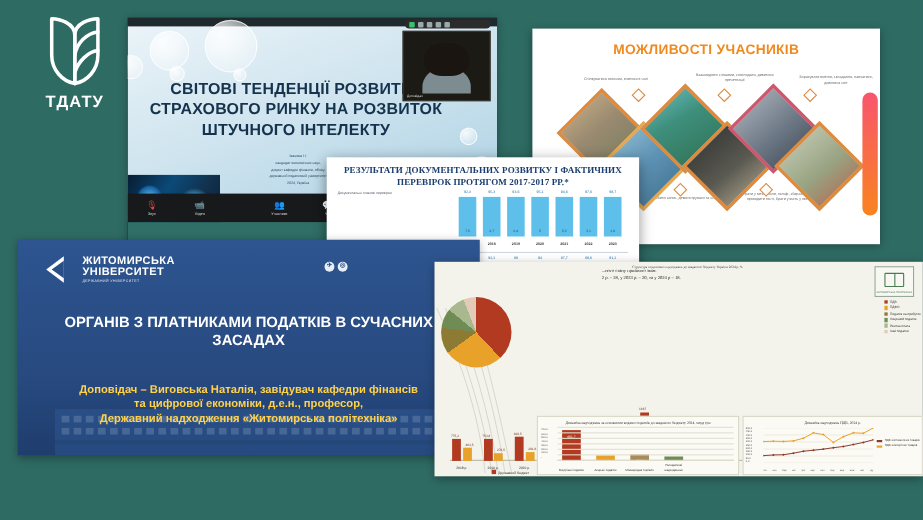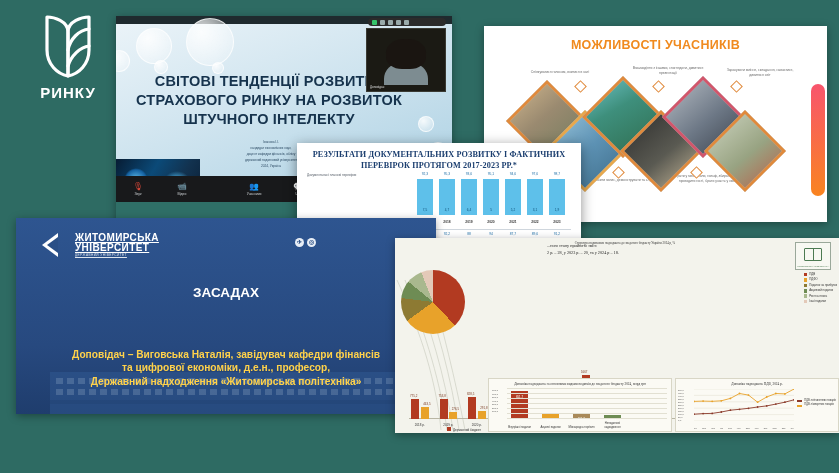--- a/index.html
+++ b/index.html
@@ -53,21 +53,21 @@
   .zb{display:flex;flex-direction:column;align-items:center;gap:1px;font-size:3.4px;width:44px;}
   .zb .gl{font-size:8px;line-height:8px;}
   .zb.mic .gl{color:#e74c3c;}
   .zb.share .gl{color:#2ecc71;}
   .zoom-bottom{position:absolute;left:0;bottom:0;width:100%;height:36px;background:#2f6f67;}
   .tg-ico{position:absolute;right:38px;bottom:4px;display:flex;gap:4px;}
   .tg-ico span{width:9px;height:9px;border-radius:50%;background:#1e5f9e;color:#fff;
      font-size:6px;line-height:9px;text-align:center;}
 
   
-  #slide-opp{left:484px;top:26px;width:316px;height:196px;background:#fff;padding-left:27px;}
+  #slide-opp{left:484px;top:26px;width:316px;height:196px;background:#fff;}
   .opp-title{position:absolute;top:12px;left:0;width:100%;text-align:center;color:#f08a1e;
      font-weight:bold;font-size:12.5px;letter-spacing:.3px;}
   .dia{position:absolute;width:52px;height:52px;transform:rotate(45deg);
      border:3px solid #e08a3c;overflow:hidden;background:#b9c6cc;}
   .dia .inner{position:absolute;inset:0;transform:rotate(-45deg) scale(1.45);}
   .opp-cap{position:absolute;font-size:3.4px;color:#6b6b6b;text-align:center;line-height:1.45;width:76px;}
   .opp-node{position:absolute;width:7px;height:7px;transform:rotate(45deg);
      border:1.5px solid #e08a3c;background:#fff;}
   .opp-bar{position:absolute;right:2px;top:58px;width:14px;height:112px;border-radius:7px;
      background:linear-gradient(180deg,#f8556d,#f98420);}
@@ -91,21 +91,21 @@
   .ch-leg i.l2{background:#b9c7d2;height:2px;}
   .ch-foot{position:absolute;left:10px;bottom:5px;font-size:2.9px;color:#5a6570;}
   .zp-strip{position:absolute;left:0;bottom:0;width:100%;height:16px;background:#1c4f8b;}
 
   
   #slide-zhp{left:16px;top:218px;width:420px;height:196px;background:#2a4f86;}
   .zhp-bg{position:absolute;inset:0;background:
       linear-gradient(180deg,#2e5590 0%,#27497f 65%,#1f3d6d 100%);}
   .zhp-build{position:absolute;left:34px;bottom:0;width:360px;height:52px;opacity:.30;}
   .zhp-logo{position:absolute;left:24px;top:14px;display:flex;align-items:center;gap:5px;color:#fff;}
-  .zhp-logo .txt{line-height:1.02;text-decoration:underline;}
+  .zhp-logo .txt{line-height:1.02;}
   .zhp-logo .t1{font-size:10px;font-weight:bold;letter-spacing:.4px;}
   .zhp-logo .t2{font-size:10px;font-weight:bold;letter-spacing:.4px;}
   .zhp-logo .t3{font-size:3.2px;letter-spacing:.4px;opacity:.85;}
   .zhp-title{position:absolute;left:12px;top:66px;width:396px;text-align:center;color:#fff;
      font-weight:bold;font-size:13.5px;line-height:1.28;}
   .zhp-sub{position:absolute;left:22px;top:130px;width:376px;text-align:center;color:#ffd24a;
      font-weight:bold;font-size:10.2px;line-height:1.3;}
   .zhp-social{position:absolute;right:120px;top:20px;display:flex;gap:3px;}
   .zhp-social span{width:9px;height:9px;border-radius:50%;background:#e8eef6;color:#2a4f86;
      font-size:6px;line-height:9px;text-align:center;font-weight:bold;}
@@ -172,21 +172,21 @@
 
   <div class="logo">
     <svg width="62" height="68" viewBox="0 0 62 68" aria-hidden="true">
       <g fill="none" stroke="#ffffff" stroke-width="3.2" stroke-linejoin="round" stroke-linecap="round">
         <path d="M31 18 C31 7,17 3,10 3 L10 36 C10 50,20 60,31 62 Z"></path>
         <path d="M31 18 C31 7,45 3,52 3 L52 36 C52 50,42 60,31 62 Z"></path>
         <path d="M52 15 C42 16,33 25,31 36"></path>
         <path d="M52 32 C43 33,34 42,31 52"></path>
       </g>
     </svg>
-    <div class="lbl">РИНКУ</div>
+    <div class="lbl">ТДАТУ</div>
   </div>
 
   <div class="card" id="slide-zoom">
     <div class="zoom-share">
       <span class="bub" style="left:20px;top:4px;width:34px;height:34px;"></span>
       <span class="bub" style="left:70px;top:-6px;width:46px;height:46px;"></span>
       <span class="bub" style="left:-8px;top:26px;width:20px;height:20px;"></span>
       <span class="bub" style="left:38px;top:36px;width:12px;height:12px;"></span>
       <span class="bub" style="left:96px;top:38px;width:10px;height:10px;"></span>
       <span class="bub" style="right:18px;top:92px;width:14px;height:14px;"></span>
@@ -294,21 +294,21 @@
     <div class="opp-node" style="left:248px;top:56px;"></div>
     <div class="opp-node" style="left:130px;top:142px;"></div>
     <div class="opp-node" style="left:208px;top:142px;"></div>
 
     <div class="opp-bar"></div>
   </div>
 
   <div class="card" id="slide-chart">
     <div class="ch-title">
       <div>РЕЗУЛЬТАТИ ДОКУМЕНТАЛЬНИХ РОЗВИТКУ І ФАКТИЧНИХ</div>
-      <div>ПЕРЕВІРОК ПРОТЯГОМ 2017-2023 РР.*</div>
+      <div>ПЕРЕВІРОК ПРОТЯГОМ 2017-2017 РР.*</div>
     </div>
 
     <div class="ch-axlabel" style="left:10px;top:30px;width:52px;">Документальні планові перевірки</div>
 
     <div class="bars" id="bars-row1" style="left:120px;top:30px;height:42px;">
         <div class="bcol">
           <div class="top">92,3</div>
           <div class="bar" style="height:36px"></div>
           <div class="inn">7,5</div>
           <div class="yr">2017</div>
@@ -497,20 +497,21 @@
         <div class="t3">ДЕРЖАВНИЙ УНІВЕРСИТЕТ</div>
       </div>
     </div>
 
     <div class="zhp-social">
       <span>✈</span>
       <span>◎</span>
     </div>
 
     <div class="zhp-title">
+      <div>ОРГАНІВ З ПЛАТНИКАМИ ПОДАТКІВ В СУЧАСНИХ</div>
       <div>ЗАСАДАХ</div>
     </div>
 
     <div class="zhp-sub">
       <div>Доповідач – Виговська Наталія, завідувач кафедри фінансів</div>
       <div>та цифрової економіки, д.е.н., професор,</div>
       <div>Державний надходження «Житомирська політехніка»</div>
     </div>
   </div>
 

